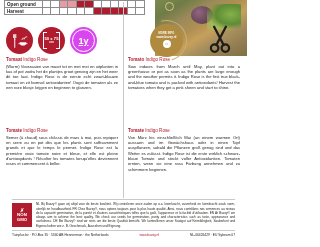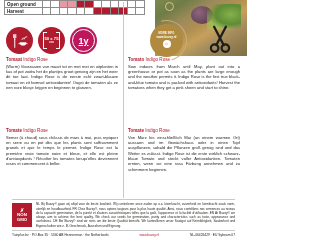--- a/index.html
+++ b/index.html
@@ -132,21 +132,21 @@
     width: 27px; height: 27px;
     border-radius: 50%;
     background: #b01c2e;
     color: #fff;
     position: relative;
     display: flex;
     align-items: center;
     justify-content: center;
   }
   .icon-circle.ring {
-    background: #be185d;
+    background: #d946ef;
     text-decoration: underline;
   }
   .icon-circle.ring::after {
     content: "";
     position: absolute;
     inset: 2px;
     border: 1.1px solid #fff;
     border-radius: 50%;
   }
   .year-text {

